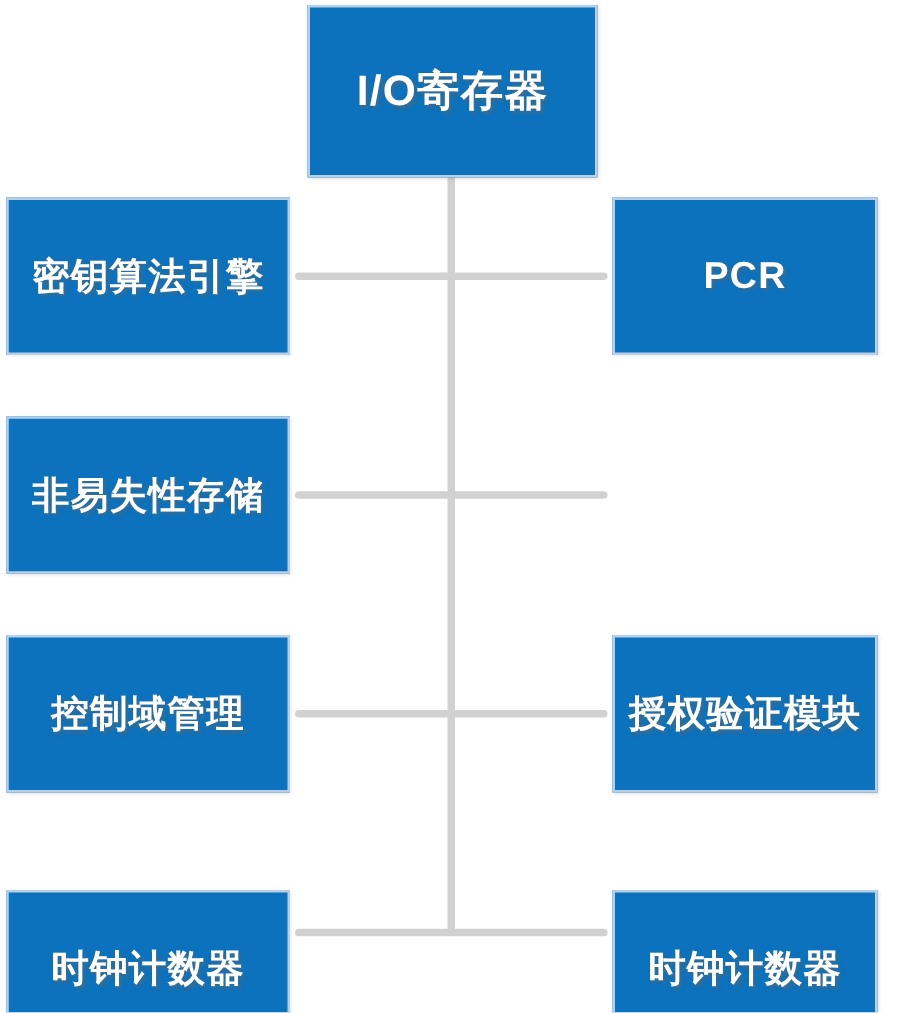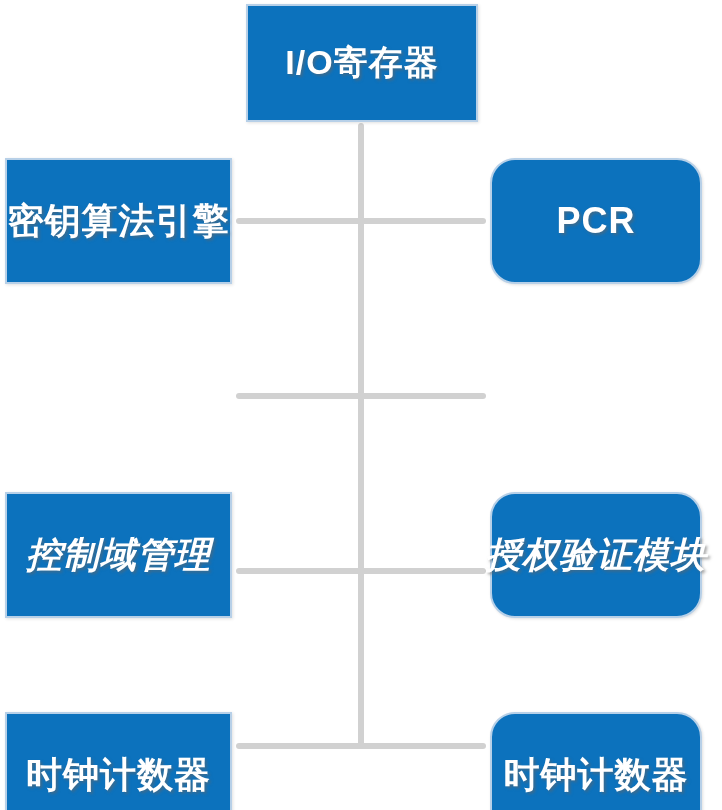--- a/index.html
+++ b/index.html
@@ -20,37 +20,37 @@
     box-sizing: border-box;
     background: var(--box-fill, #0C72BD);
     border: 2px solid var(--box-border, #B7D0E8);
     box-shadow: 1px 1px 3px rgba(0,0,0,0.12);
     color: var(--text, #ffffff);
     font-weight: bold;
     display: flex;
     align-items: center;
     justify-content: center;
     text-align: center;
-    font-size: 36px;
+    font-size: 30px;
     letter-spacing: 1px;
     text-shadow: 2px 2px 3px rgba(100,100,100,0.55);
     white-space: nowrap;
   }
   .node-title {
     left: 246px;
     top: 4px;
     width: 232px;
-    height: 118px;
+    height: 138px;
     font-size: 34px;
   }
   .col-left  { left: 5px;   width: 227px; height: 126px; }
-  .col-right { left: 490px; width: 212px; height: 126px; border-radius: 25px; }
+  .col-right { left: 490px; width: 212px; height: 126px; }
   .row-0 { top: 158px; }
   .row-1 { top: 333px; }
-  .row-2 { top: 492px; font-style: italic; }
+  .row-2 { top: 508px; }
   .row-3 { top: 692px; margin-top: 20px; }
 
   .connector {
     position: absolute;
     background: var(--connector, #D1D1D1);
     border-radius: 3px;
   }
   .connector.vertical {
     left: 358px;
     top: 123px;
@@ -74,20 +74,21 @@
 
   <div class="connector vertical"></div>
   <div class="connector horizontal h-row-0"></div>
   <div class="connector horizontal h-row-1"></div>
   <div class="connector horizontal h-row-2"></div>
   <div class="connector horizontal h-row-3"></div>
 
   <div class="node node-title">I/O寄存器</div>
 
   <div class="node col-left row-0">密钥算法引擎</div>
+  <div class="node col-left row-1">非易失性存储</div>
   <div class="node col-left row-2">控制域管理</div>
   <div class="node col-left row-3">时钟计数器</div>
 
   <div class="node col-right row-0">PCR</div>
   <div class="node col-right row-2">授权验证模块</div>
   <div class="node col-right row-3">时钟计数器</div>
 
 </div>
 
 </body></html>

